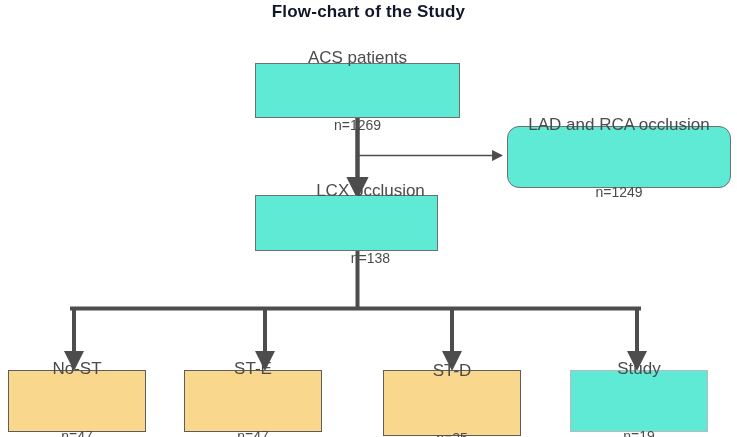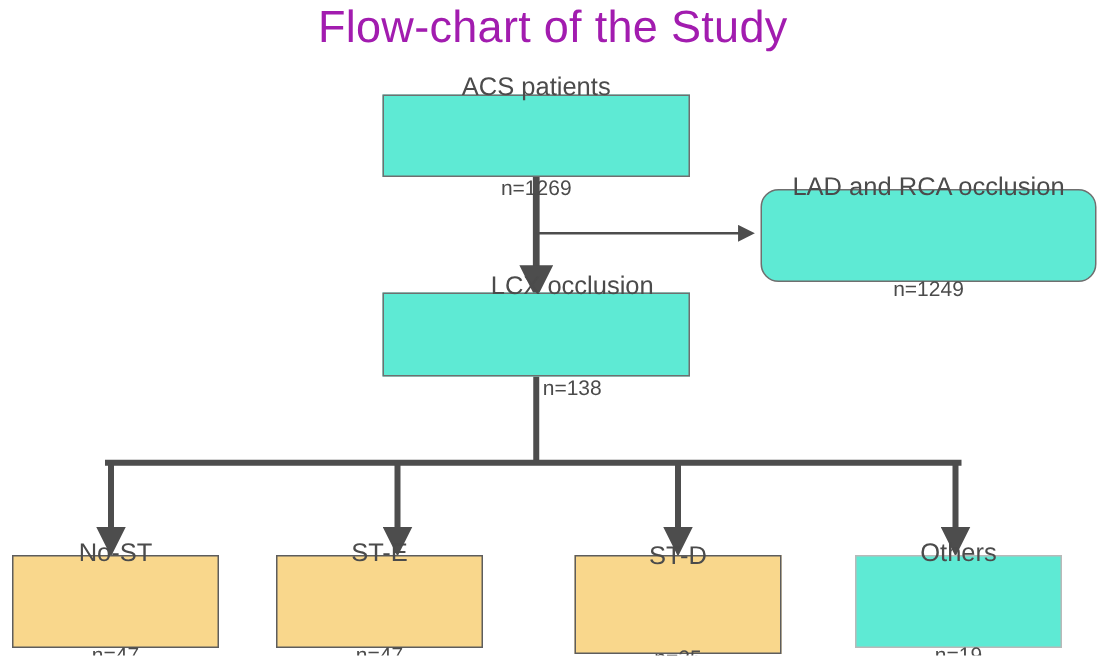--- a/index.html
+++ b/index.html
@@ -25,23 +25,23 @@
     width: 737px;
     height: 437px;
     pointer-events: none;
   }
   .title {
     position: absolute;
     left: 0;
     top: 2px;
     width: 737px;
     text-align: center;
-    font-size: 30px;
-    font-weight: 400;
-    color: #a21caf;
+    font-size: 17px;
+    font-weight: 700;
+    color: #0f172a;
     letter-spacing: 0.2px;
   }
   .node {
     position: absolute;
     box-sizing: border-box;
     display: flex;
     flex-direction: column;
     align-items: center;
     justify-content: center;
     background: #5eead4;
@@ -63,21 +63,21 @@
   .node.filled {
     background: #f9d78c;
     border: 1px solid #5d5d5d;
   }
   .node.light {
     border: 1px solid #b9b9b9;
   }
   
   #node-acs      { left: 255px; top: 63px;  width: 205px; height: 55px; }
   #node-lad-rca  { left: 507px; top: 126px; width: 224px; height: 62px; border-radius: 12px; }
-  #node-lcx      { left: 255px; top: 195px; width: 205px; height: 56px; padding-left: 48px; }
+  #node-lcx      { left: 255px; top: 195px; width: 183px; height: 56px; padding-left: 48px; }
   #node-no-st    { left: 8px;   top: 370px; width: 138px; height: 62px; }
   #node-st-e     { left: 184px; top: 370px; width: 138px; height: 62px; }
   #node-st-d     { left: 383px; top: 370px; width: 138px; height: 66px; }
   #node-others   { left: 570px; top: 370px; width: 138px; height: 62px; }
 </style>
 </head>
 <body>
 
 <div id="chart">
 
@@ -131,17 +131,17 @@
     <span class="lbl">ST-E</span>
     <span class="cnt">n=47</span>
   </div>
 
   <div class="node filled" id="node-st-d">
     <span class="lbl">ST-D</span>
     <span class="cnt">n=25</span>
   </div>
 
   <div class="node light" id="node-others">
-    <span class="lbl">Others</span>
+    <span class="lbl">Study</span>
     <span class="cnt">n=19</span>
   </div>
 
 </div>
 
 </body></html>

